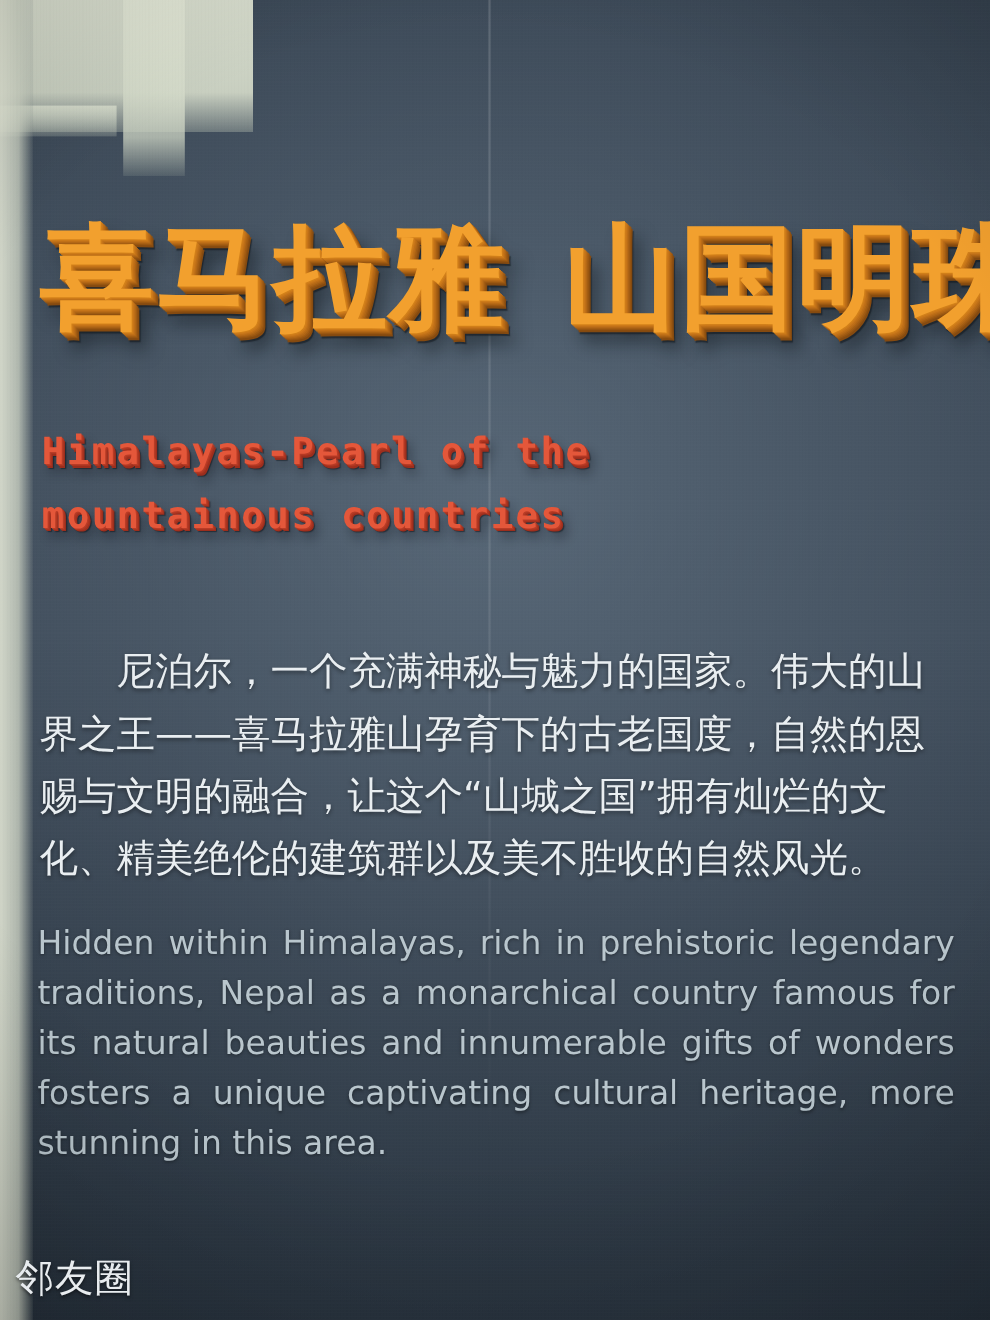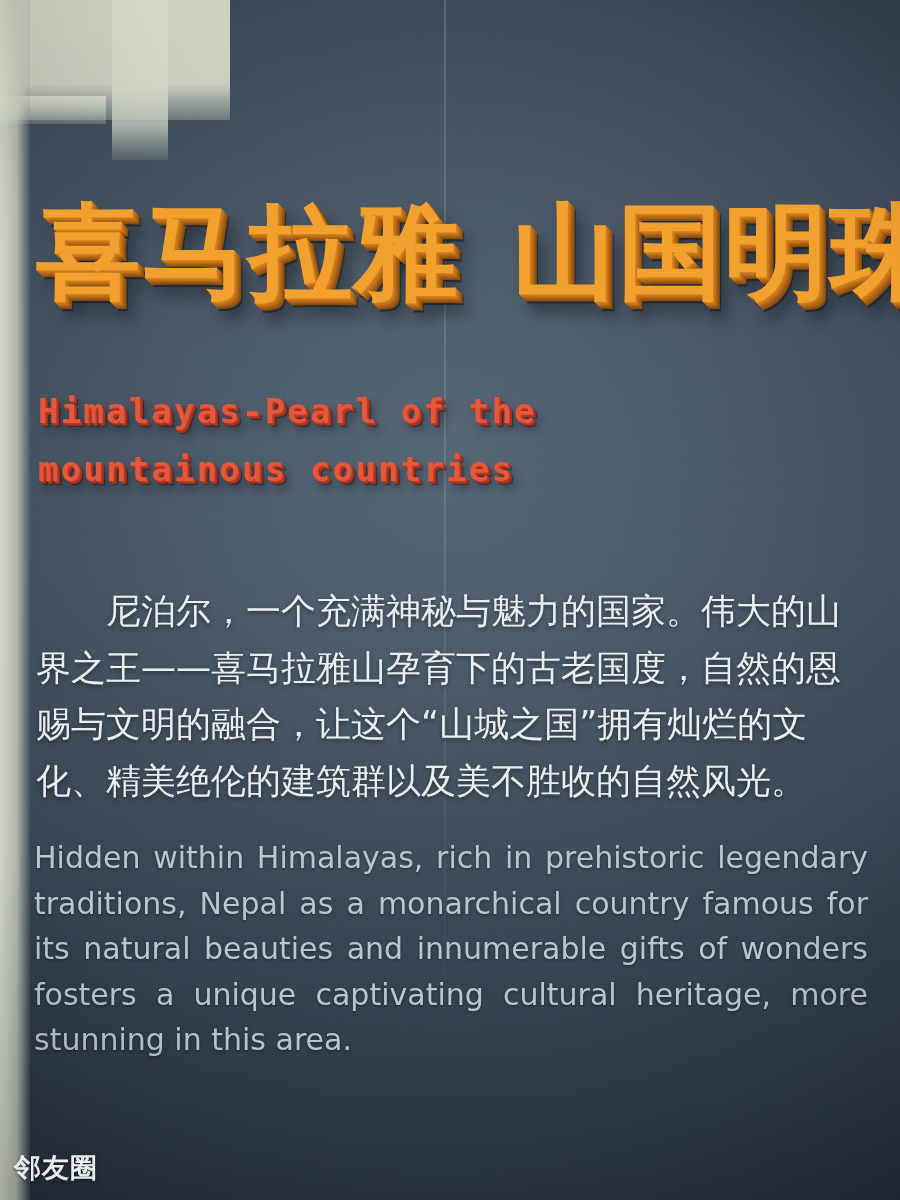--- a/index.html
+++ b/index.html
@@ -162,25 +162,24 @@
     text-align: justify;
     text-shadow: 0 1px 3px rgba(0,0,0,0.42);
   }
 
   
   #watermark {
     position: absolute;
     left: 14px;
     bottom: 14px;
     font-family: "DejaVu Sans", "Liberation Sans", sans-serif;
-    font-size: 27px;
+    font-size: 35px;
     color: #e8ecef;
     letter-spacing: 1px;
     text-shadow: 0 1px 3px rgba(0,0,0,0.5);
-    font-weight: bold;
   }
 </style>
 </head>
 <body>
 
 <div id="photo">
 
   <div id="panel-top"></div>
   <div id="panel-notch"></div>
   <div id="panel-notch2"></div>

